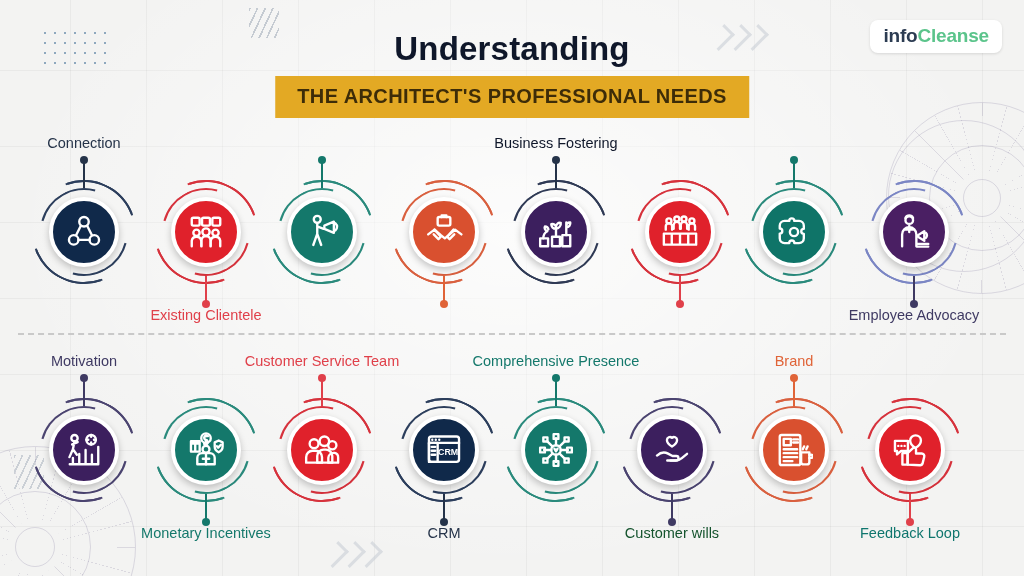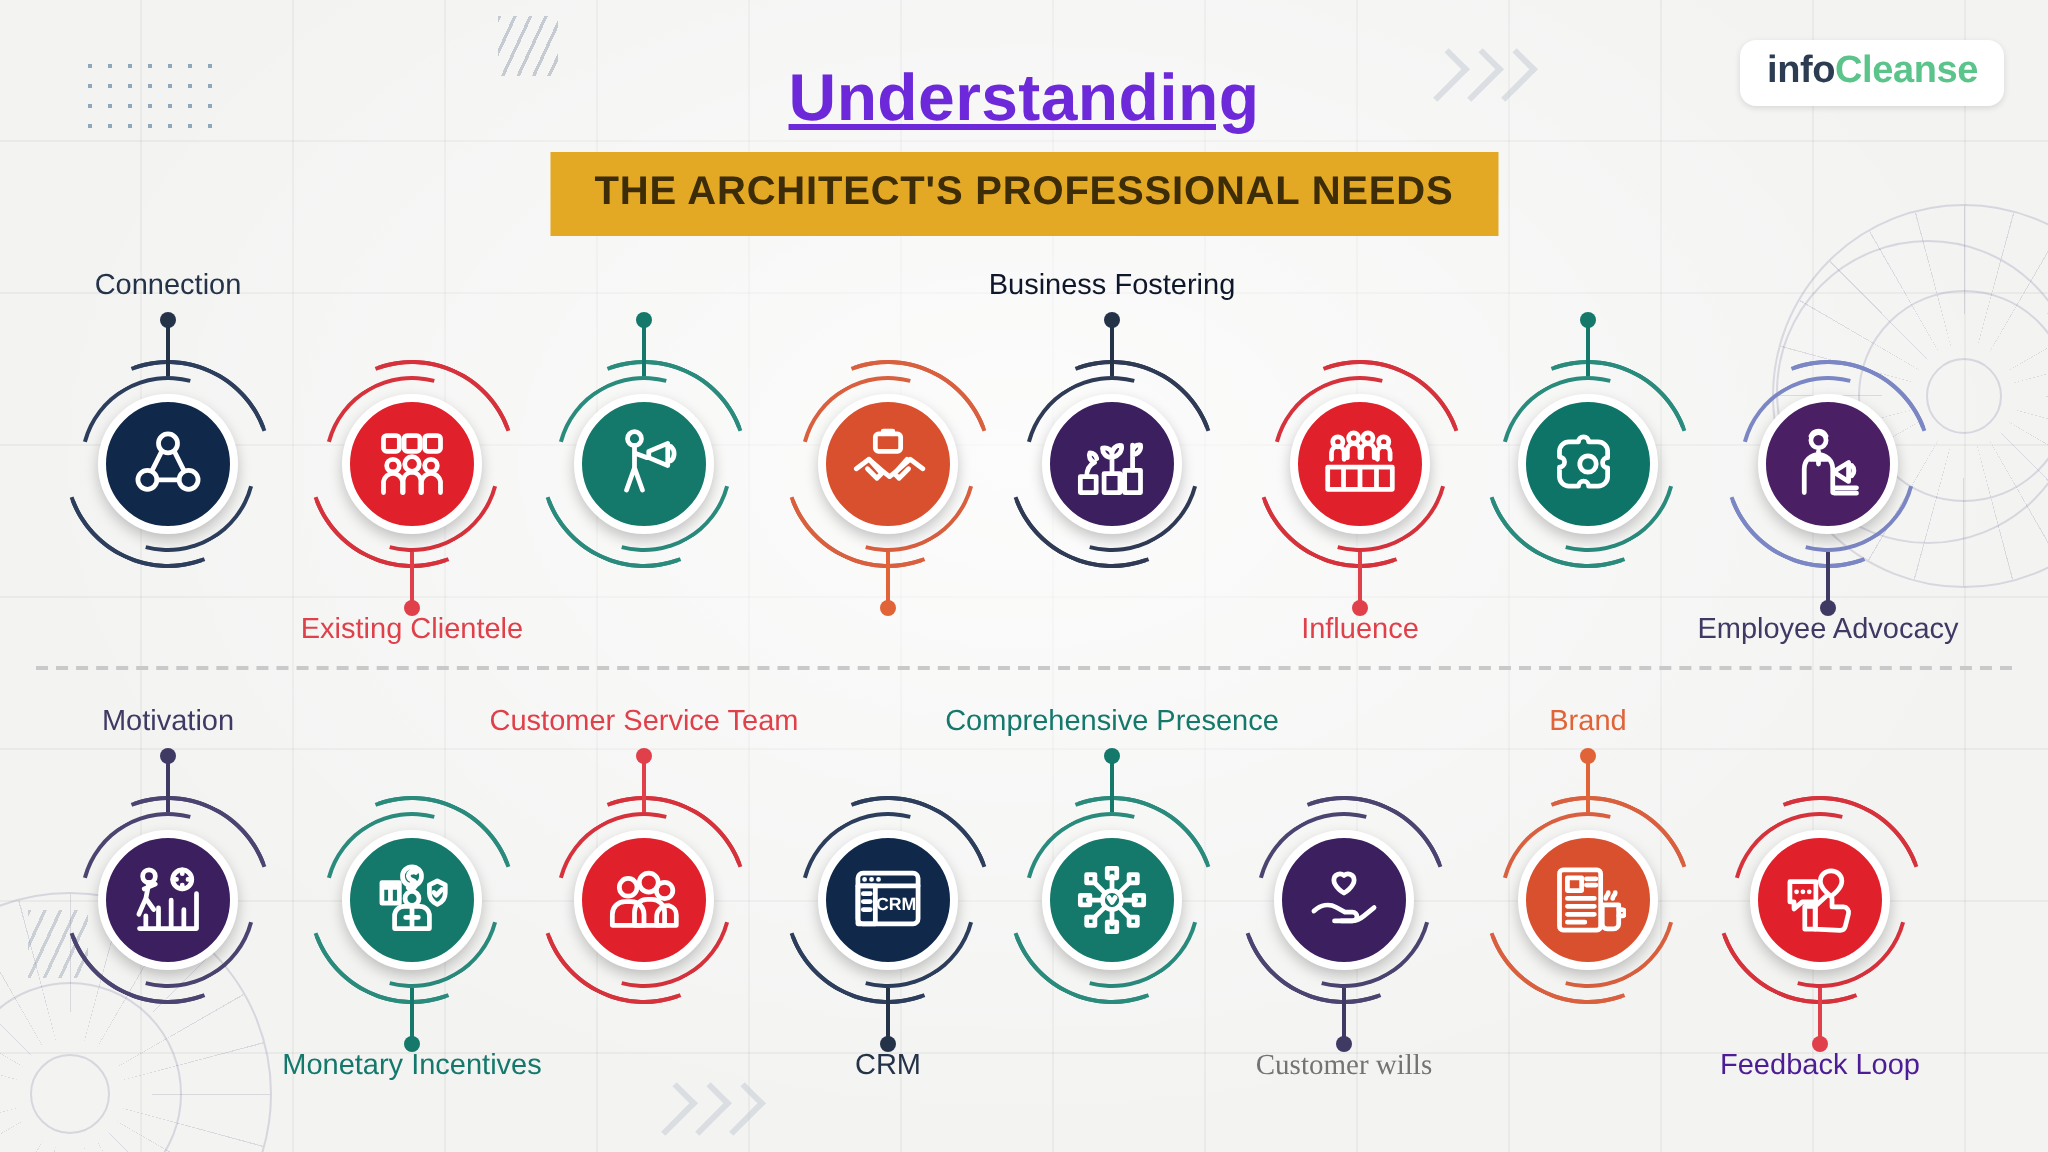--- a/index.html
+++ b/index.html
@@ -165,21 +165,21 @@
 </div>
 
 <div class="deco radial radial-tr">
   <div class="spokes"></div>
 </div>
 <div class="deco arc-tr"></div>
 <div class="deco radial radial-bl">
   <div class="spokes"></div>
 </div>
 
-<div class="title" style="color: #6d28d9; text-decoration: underline;">Understanding</div>
+<div class="title" style="color: #0f172a;">Understanding</div>
 <div class="banner" style="background: rgb(227, 169, 36); color: rgb(61, 44, 8);">THE ARCHITECT'S PROFESSIONAL NEEDS</div>
 
 <div class="logo">
   <span class="l1" style="color: rgb(44, 60, 82); text-align: center;">info</span><span class="l2" style="color: rgb(91, 196, 139);">Cleanse</span>
 </div>
 
 <div class="divider"></div>
 
 <div id="nodes-root">
     <div>
@@ -291,21 +291,20 @@
               <circle cx="14.5" cy="3.8" r="1.6" fill="none" stroke="#fff" stroke-width="1.5" stroke-linecap="round" stroke-linejoin="round"></circle>
               <circle cx="19.5" cy="5" r="1.6" fill="none" stroke="#fff" stroke-width="1.5" stroke-linecap="round" stroke-linejoin="round"></circle>
               <path d="M3 10.5V8.4a2 2 0 014 0v2.1 M8 10V7.6a2 2 0 014 0V10 M12.5 10V7.6a2 2 0 014 0V10 M17.5 10.5V8.4a2 2 0 014 0v2.1" fill="none" stroke="#fff" stroke-width="1.5" stroke-linecap="round" stroke-linejoin="round"></path>
               <path d="M1.8 13h20.4v7H1.8z M6.8 13v7 M12 13v7 M17.2 13v7" fill="none" stroke="#fff" stroke-width="1.5" stroke-linecap="round" stroke-linejoin="round"></path>
             </svg>
           </div>
         </div>
         <div class="stem" style="background: rgb(224, 64, 74);">
           <div class="dot" style="background: rgb(224, 64, 74);"></div>
         </div>
-        <div class="label" style="color: rgb(224, 64, 74);">Influence</div>
       </div>
       <div class="node up" style="left: 734px; top: 188px;">
         <div class="circle-wrap">
           <div class="ring" style="left: -8px; top: -8px; width: 104px; height: 104px; border-width: 2px; border-style: solid; border-color: rgb(42, 138, 124) transparent; transform: rotate(24deg);"></div>
           <div class="ring" style="left: -8px; top: -8px; width: 104px; height: 104px; border-width: 2px; border-style: solid; border-color: transparent rgb(42, 138, 124); transform: rotate(116deg);"></div>
           <div class="ring" style="left: 0px; top: 0px; width: 88px; height: 88px; border-width: 2px; border-style: solid; border-color: rgb(42, 138, 124) transparent; transform: rotate(-30deg);"></div>
           <div class="disc" style="background: rgb(15, 116, 104);">
             <svg viewBox="0 0 24 24">
               <path d="M3 8a3 3 0 013-3h3a1.6 1.6 0 113.2 0h3a3 3 0 013 3v2a1.6 1.6 0 100 3.2V16a3 3 0 01-3 3h-3a1.6 1.6 0 10-3.2 0H6a3 3 0 01-3-3v-3a1.6 1.6 0 100-3.2z" fill="none" stroke="#fff" stroke-width="1.5" stroke-linecap="round" stroke-linejoin="round"></path>
               <circle cx="12" cy="12" r="2.6" fill="none" stroke="#fff" stroke-width="1.5" stroke-linecap="round" stroke-linejoin="round"></circle>
@@ -458,21 +457,21 @@
             <svg viewBox="0 0 24 24">
               <path d="M12 9.8s-3.2-1.9-3.2-4.1a1.9 1.9 0 013.2-1.4 1.9 1.9 0 013.2 1.4c0 2.2-3.2 4.1-3.2 4.1z" fill="none" stroke="#fff" stroke-width="1.5" stroke-linecap="round" stroke-linejoin="round"></path>
               <path d="M2.5 15.5c2.2-2 4.8-2.4 7-1.2l2.8 1.5h2.4a1.4 1.4 0 010 2.8h-3.6" fill="none" stroke="#fff" stroke-width="1.5" stroke-linecap="round" stroke-linejoin="round"></path>
               <path d="M9 18.6h5.4c1.6 0 2.6-.5 3.8-1.5l3.3-2.7" fill="none" stroke="#fff" stroke-width="1.5" stroke-linecap="round" stroke-linejoin="round"></path>
             </svg>
           </div>
         </div>
         <div class="stem" style="background: rgb(63, 58, 99);">
           <div class="dot" style="background: rgb(63, 58, 99);"></div>
         </div>
-        <div class="label" style="color: #737373; font-family: Liberation Serif, serif;">Customer wills</div>
+        <div class="label" style="color: #14532d;">Customer wills</div>
       </div>
       <div class="node up" style="left: 734px; top: 406px;">
         <div class="circle-wrap">
           <div class="ring" style="left: -8px; top: -8px; width: 104px; height: 104px; border-width: 2px; border-style: solid; border-color: rgb(217, 96, 63) transparent; transform: rotate(24deg);"></div>
           <div class="ring" style="left: -8px; top: -8px; width: 104px; height: 104px; border-width: 2px; border-style: solid; border-color: transparent rgb(217, 96, 63); transform: rotate(116deg);"></div>
           <div class="ring" style="left: 0px; top: 0px; width: 88px; height: 88px; border-width: 2px; border-style: solid; border-color: rgb(217, 96, 63) transparent; transform: rotate(-30deg);"></div>
           <div class="disc" style="background: rgb(217, 80, 47);">
             <svg viewBox="0 0 24 24">
               <rect x="3" y="2.5" width="13" height="19" rx="1.2" fill="none" stroke="#fff" stroke-width="1.5" stroke-linecap="round" stroke-linejoin="round"></rect>
               <rect x="5.5" y="5" width="4.5" height="4" fill="none" stroke="#fff" stroke-width="1.5" stroke-linecap="round" stroke-linejoin="round"></rect>
@@ -499,16 +498,16 @@
               <path d="M2.5 6.2h8.2v6.4H6.4l-2.6 2.2v-2.2H2.5z" fill="none" stroke="#fff" stroke-width="1.5" stroke-linecap="round" stroke-linejoin="round"></path>
               <path d="M4.6 9.4h.01 M6.6 9.4h.01 M8.6 9.4h.01" fill="none" stroke="#fff" stroke-width="1.5" stroke-linecap="round" stroke-linejoin="round"></path>
               <path d="M10.5 21.2V14l3.4-3.2c.7-.7 1.9-.2 1.9.8v2.6h3.6a1.7 1.7 0 011.6 2.1l-1 4a1.7 1.7 0 01-1.7 1.3z" fill="none" stroke="#fff" stroke-width="1.5" stroke-linecap="round" stroke-linejoin="round"></path>
               <path d="M7.2 14h3.3v7.2H7.2z" fill="none" stroke="#fff" stroke-width="1.5" stroke-linecap="round" stroke-linejoin="round"></path>
             </svg>
           </div>
         </div>
         <div class="stem" style="background: rgb(224, 64, 74);">
           <div class="dot" style="background: rgb(224, 64, 74);"></div>
         </div>
-        <div class="label" style="color: #4c1d95;">Feedback Loop</div>
+        <div class="label" style="color: #0f766e;">Feedback Loop</div>
       </div>
     </div>
   </div>
 
 </body></html>

